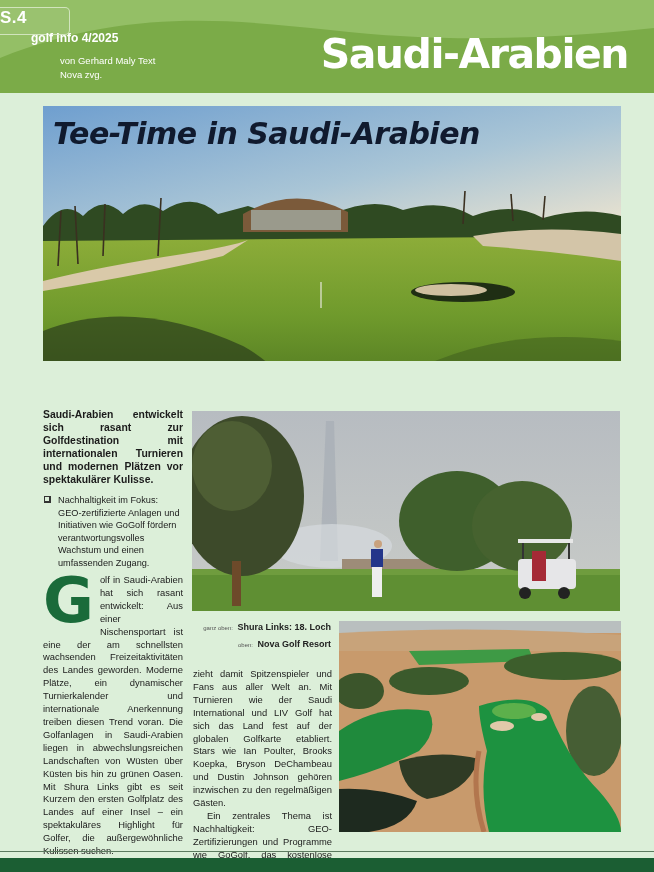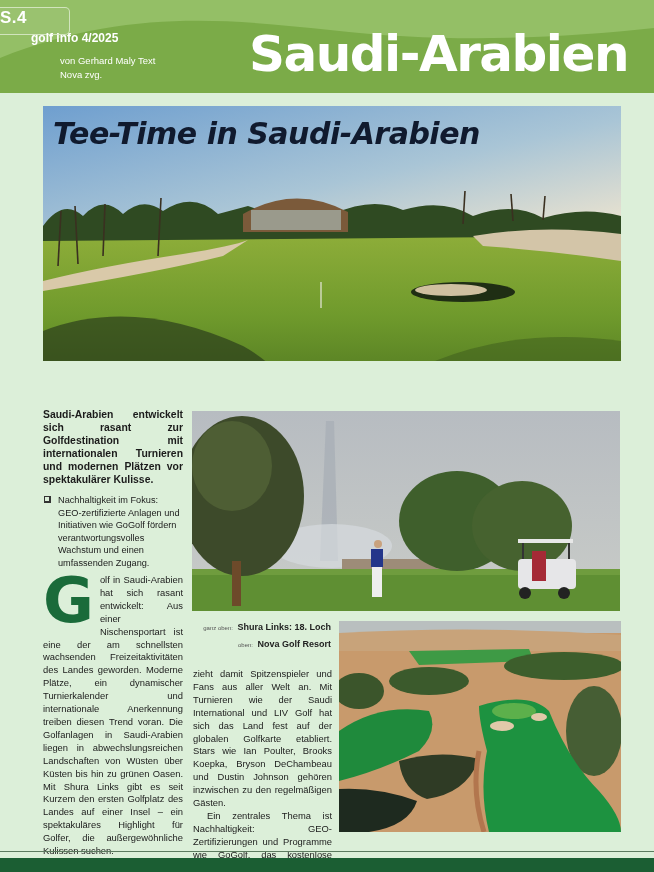--- a/index.html
+++ b/index.html
@@ -27,21 +27,21 @@
     position: absolute; left: 31px; top: 31px; color: #fff;
     font-size: 12px; font-weight: bold;
   }
   .byline {
     position: absolute; left: 44px; top: 54px; color: #fff;
     font-size: 9.5px; line-height: 14px; margin-left: 16px;
   }
   .header-title {
     position: absolute; right: 26px; top: 22px; color: #fff;
     font-family: "DejaVu Sans", sans-serif; font-weight: bold;
-    font-size: 50px; letter-spacing: -1.5px; line-height: 64px;
+    font-size: 41px; letter-spacing: -1.5px; line-height: 64px;
   }
   
   .hero {
     position: absolute; left: 43px; top: 106px; width: 578px; height: 255px;
     overflow: hidden;
     font-style: italic;
   }
   .hero svg { position: absolute; left: 0; top: 0; }
   .hero-title {
     position: absolute; left: 10px; top: 10px; color: #101a2e;

